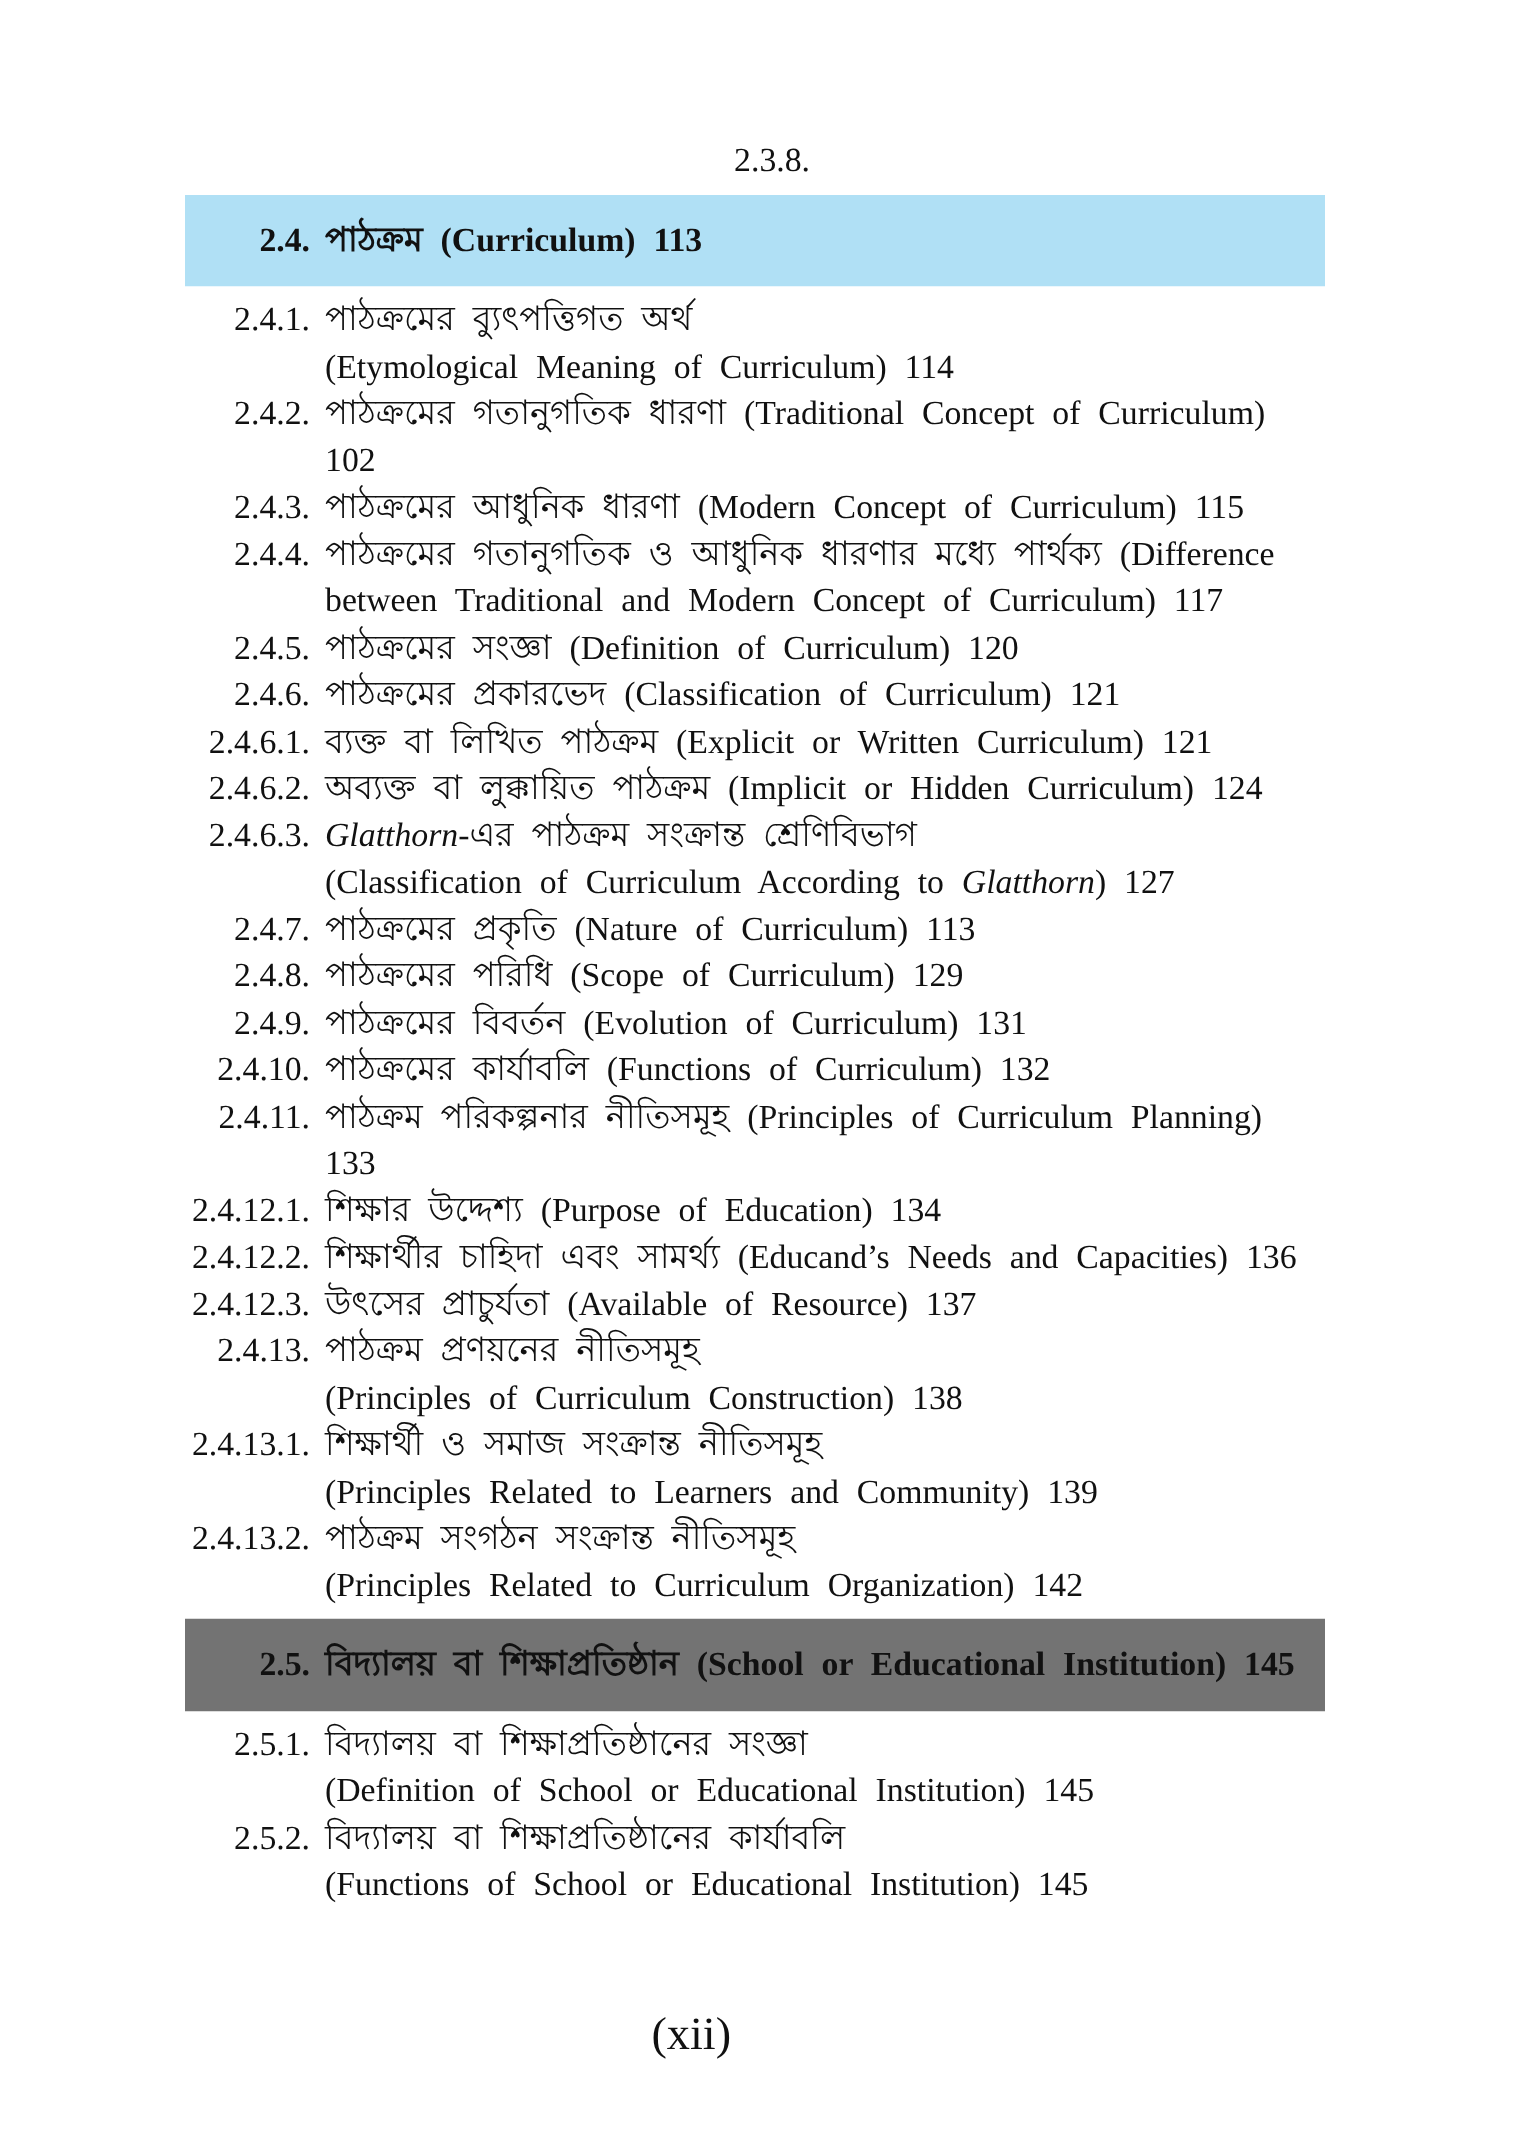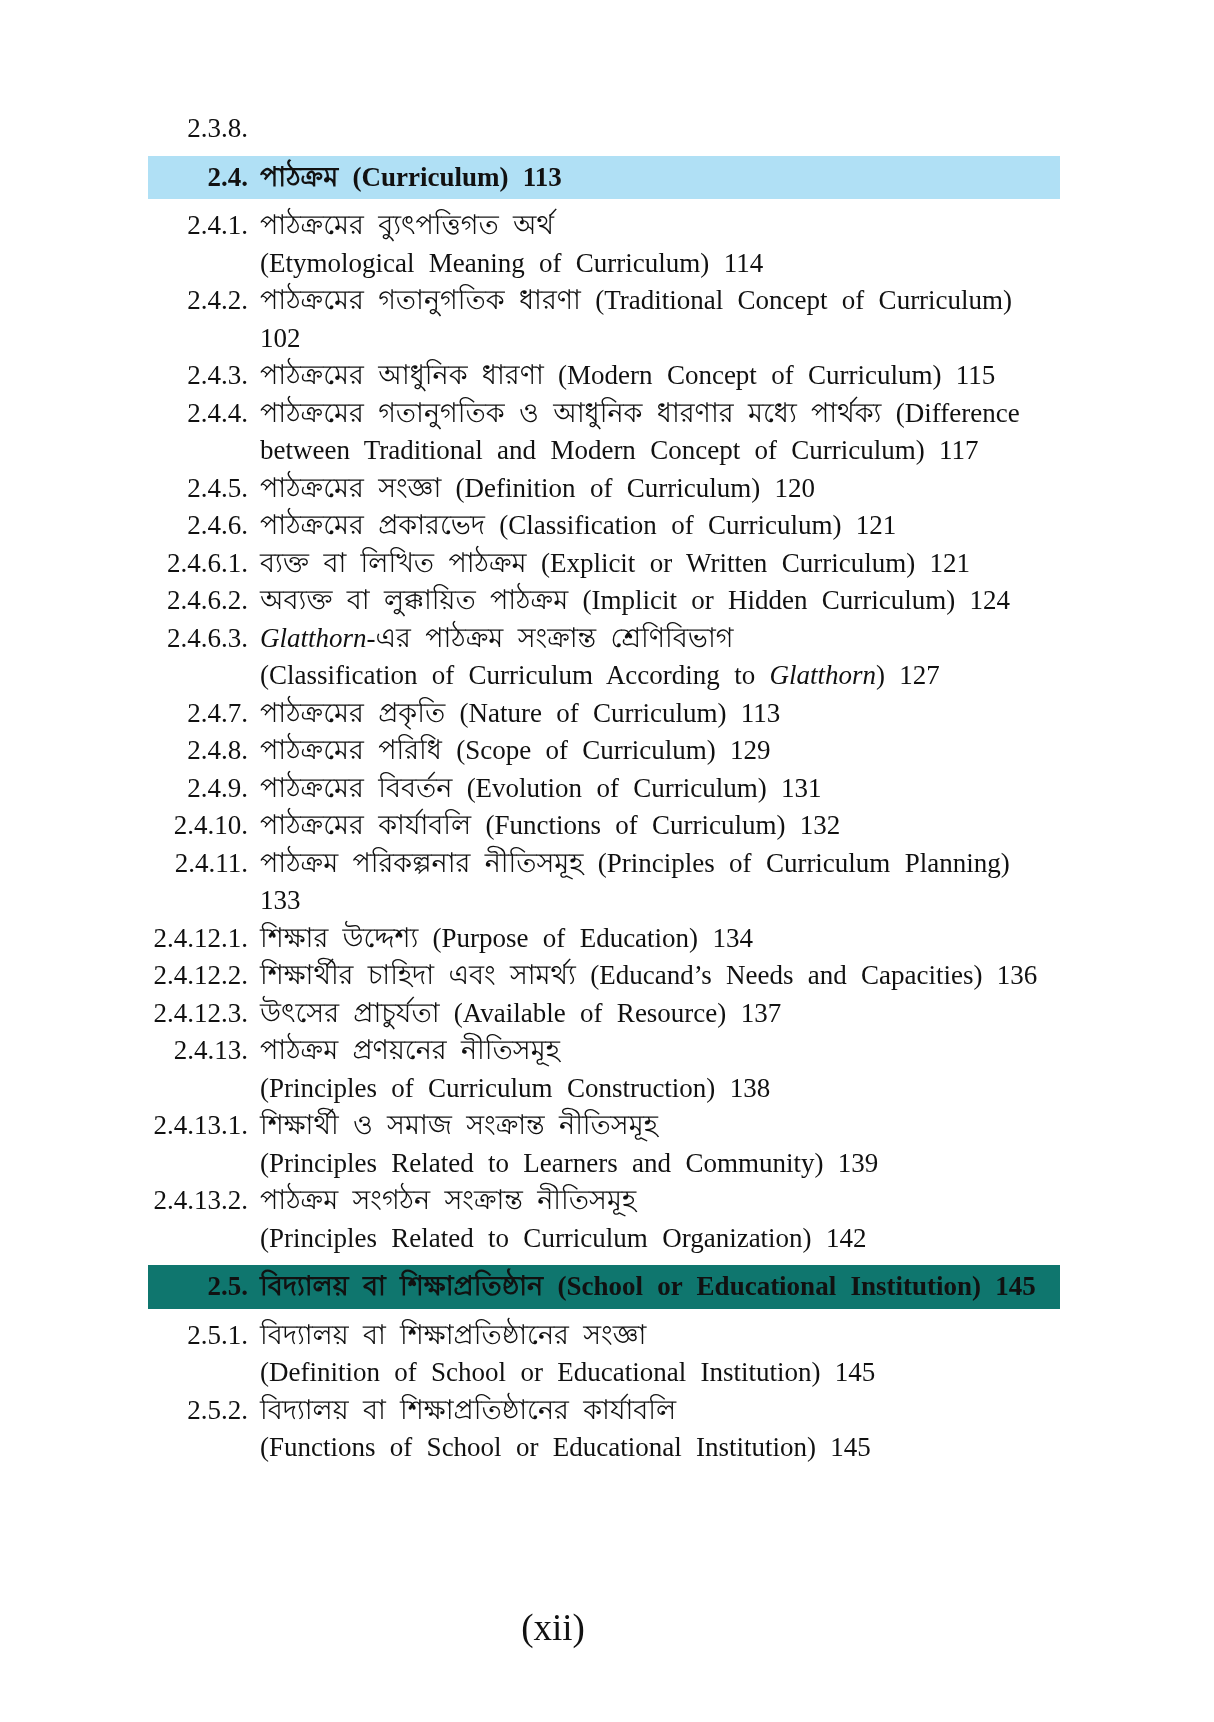--- a/index.html
+++ b/index.html
@@ -14,33 +14,33 @@
   }
   .toc {
     position: absolute;
     left: 148px;
     top: 110px;
     width: 912px;
     font-size: 27px;
     line-height: 37.5px;
     word-spacing: 0.28em;
   }
-  .row { display: flex; align-items: flex-start; }
+  .row { display: flex; align-items: flex-start; justify-content: center; }
   .num {
     flex: 0 0 100px;
     text-align: right;
     padding-right: 12px;
     white-space: nowrap;
   }
   .txt { flex: 1; }
   .line { min-height: 37.5px; }
   .row.hl {
     font-weight: bold;
     margin: 8px 0;
-    padding: 3px 0;
+    padding: 18px 0;
   }
   .footer {
     position: absolute;
     top: 1606px;
     left: 148px;
     width: 810px;
     text-align: center;
     font-size: 37px;
   }
   i { font-style: italic; }
@@ -178,21 +178,21 @@
           <div class="line">(Principles Related to Learners and Community) 139</div>
         </div>
       </div>
       <div class="row">
         <div class="num">2.4.13.2.</div>
         <div class="txt">
           <div class="line">পাঠক্রম সংগঠন সংক্রান্ত নীতিসমূহ</div>
           <div class="line">(Principles Related to Curriculum Organization) 142</div>
         </div>
       </div>
-      <div class="row hl" style="background: #0f766e;">
+      <div class="row hl" style="background: #737373;">
         <div class="num">2.5.</div>
         <div class="txt">
           <div class="line">বিদ্যালয় বা শিক্ষাপ্রতিষ্ঠান (School or Educational Institution) 145</div>
         </div>
       </div>
       <div class="row">
         <div class="num">2.5.1.</div>
         <div class="txt">
           <div class="line">বিদ্যালয় বা শিক্ষাপ্রতিষ্ঠানের সংজ্ঞা</div>
           <div class="line">(Definition of School or Educational Institution) 145</div>

